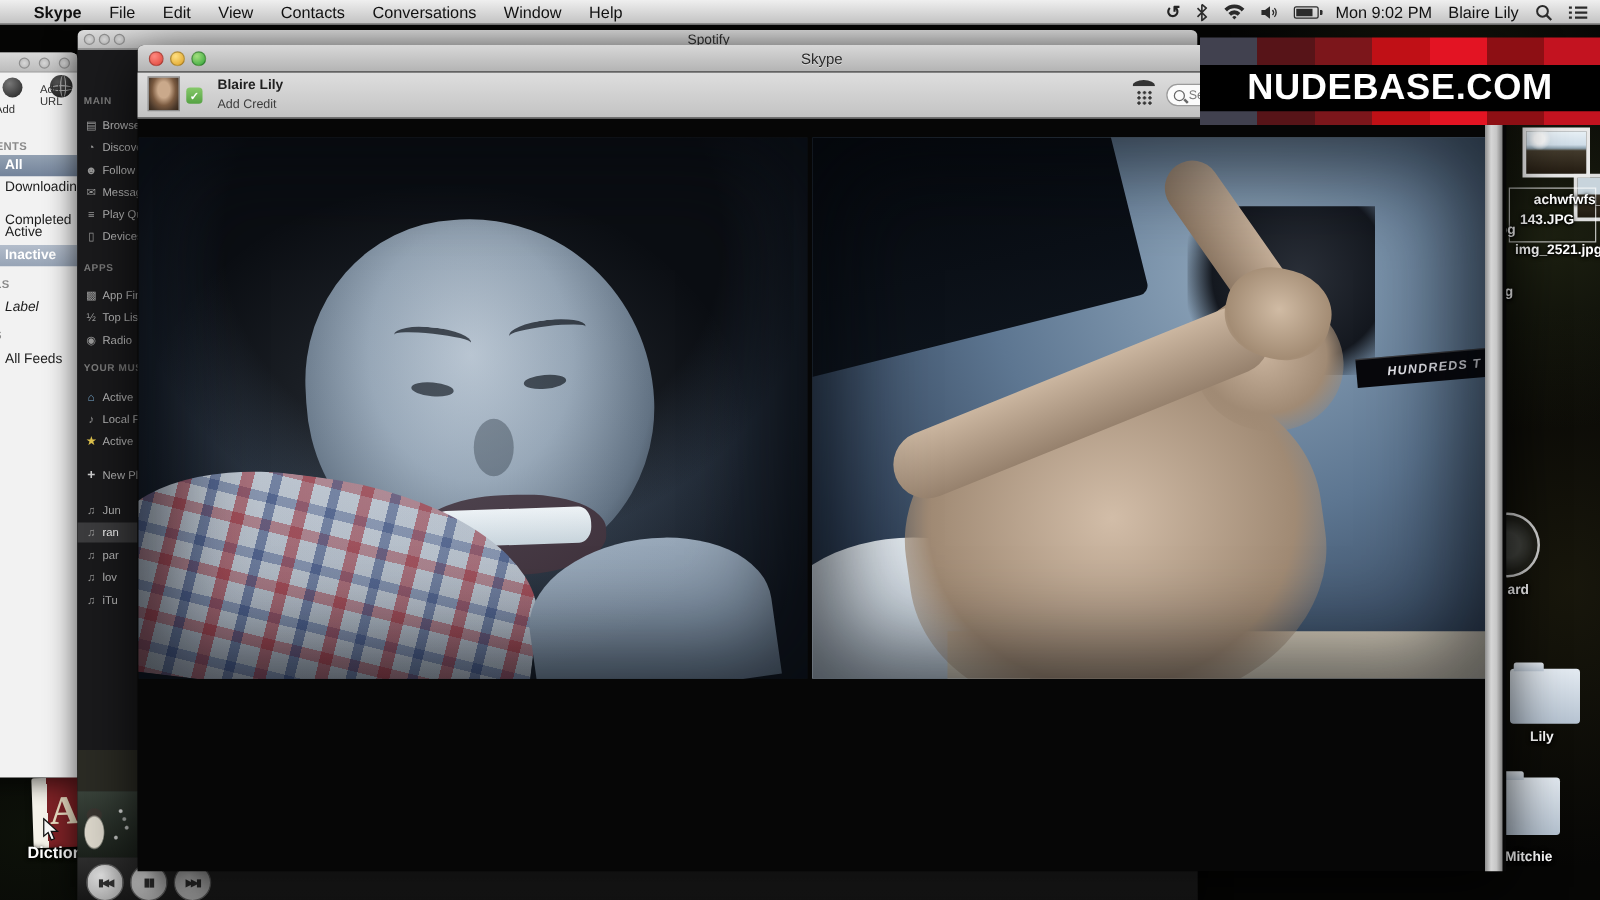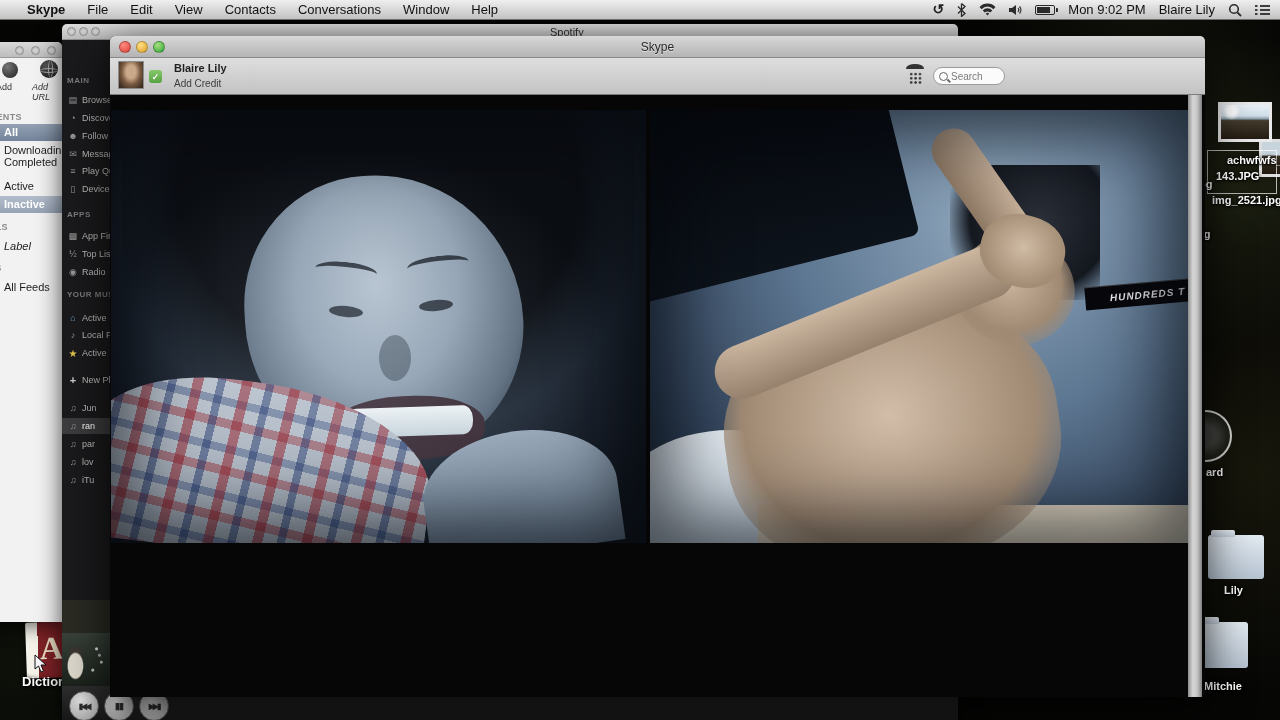--- a/index.html
+++ b/index.html
@@ -215,28 +215,28 @@
 
   <div id="torrent">
     <div class="tbar">
       <div class="tl-hollow" style="left:49px;"></div>
       <div class="tl-hollow" style="left:65px;"></div>
       <div class="tl-hollow" style="left:81px;"></div>
     </div>
     <div class="sphere-ico" style="left:36px; top:20px;"></div>
     <div class="tool" style="left:30px; top:40px;">Add</div>
     <div class="globe-ico" style="left:74px; top:18px;"></div>
-    <div class="tool" style="left:66px; top:40px;font-style:italic;">Add URL</div>
+    <div class="tool" style="left:66px; top:24px;">Add URL</div>
 
     <div class="shead" style="top:70px;">TORRENTS</div>
     <div class="srow sel1" style="top:82px;">
       <span>All</span>
       </div>
     <div class="sitem" style="top:102px;">Downloading</div>
-    <div class="sitem" style="top:114px;">Completed</div>
+    <div class="sitem" style="top:128px;">Completed</div>
     <div class="sitem" style="top:138px;">Active</div>
     <div class="srow sel2" style="top:154px;">
       <span>Inactive</span>
       </div>
     <div class="shead" style="top:180px;">LABELS</div>
     <div class="sitem" style="top:198px;font-style:italic;">Label</div>
     <div class="shead" style="top:221px;">FEEDS</div>
     <div class="sitem" style="top:239px;">All Feeds</div>
   </div>
 
@@ -444,18 +444,23 @@
               <line x1="0" y1="6" x2="2.5" y2="6"></line>
               <line x1="5" y1="6" x2="15" y2="6"></line>
               <line x1="0" y1="10" x2="2.5" y2="10"></line>
               <line x1="5" y1="10" x2="15" y2="10"></line>
             </g>
           </svg>
       </span>
     </div>
   </div>
 
+  <div id="watermark">
+    <div class="band">
+      <span>NUDEBASE.COM</span>
+    </div>
+  </div>
 
   <svg id="cursor" width="14" height="20" viewBox="0 0 14 20">
     <path d="M1 1 L1 15 L4.5 12 L7 18 L9.5 17 L7 11 L12 11 Z" fill="#f5f5f5" stroke="#111" stroke-width="1"></path>
   </svg>
 
 </div>
 
 </body></html>

